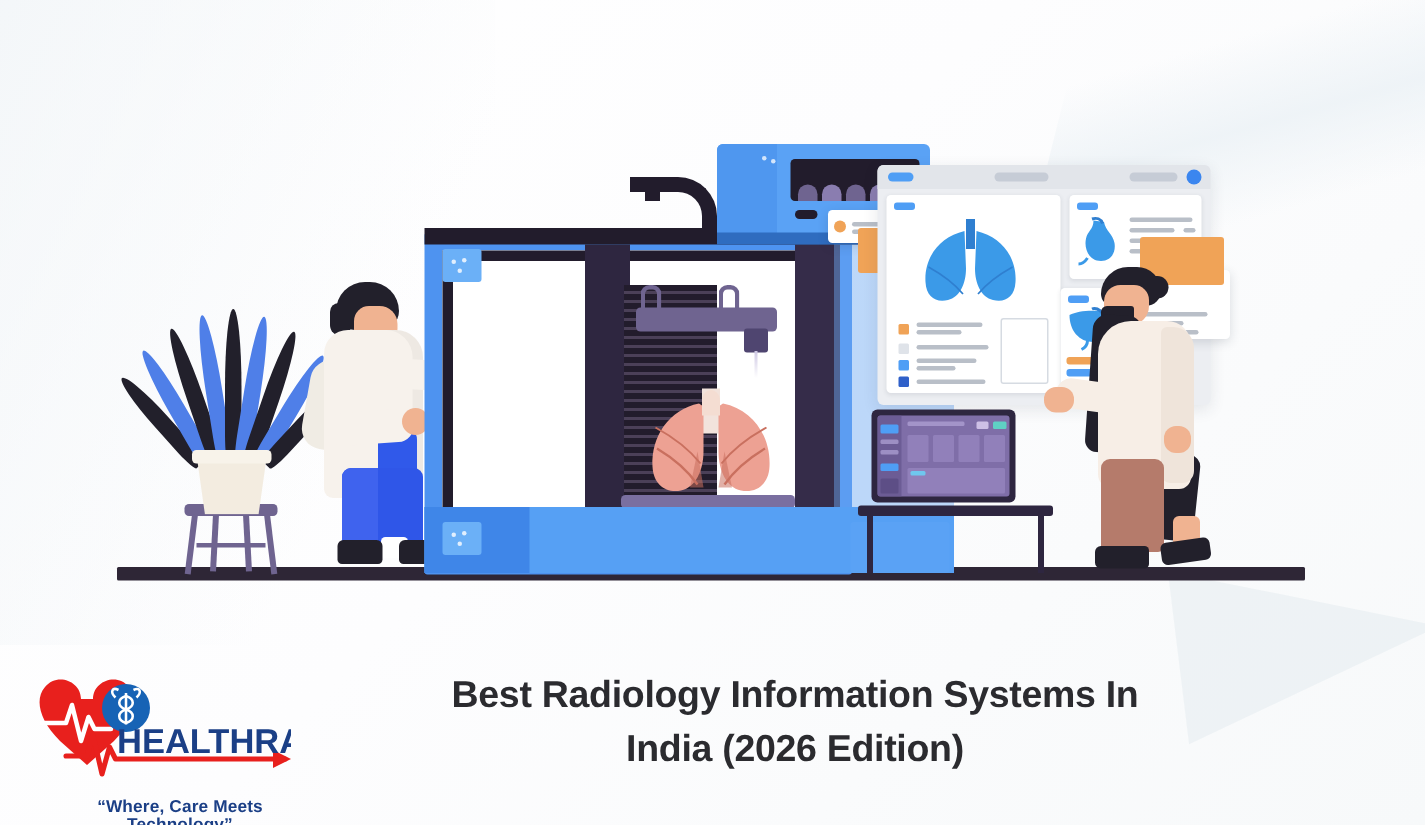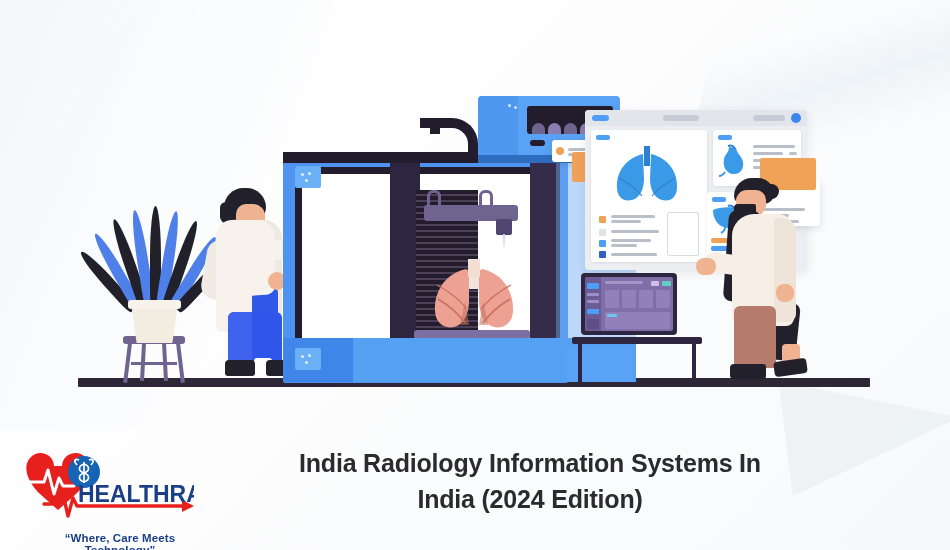--- a/index.html
+++ b/index.html
@@ -681,20 +681,20 @@
           <path d="M70 20 C76 22 76 27 70 29 C64 31 64 36 70 38"></path>
           <path d="M63 21 C59 17 61 14 65 16"></path>
           <path d="M77 21 C81 17 79 14 75 16"></path>
         </g>
         <text x="64" y="58" font-family="Liberation Sans, sans-serif" font-size="23" font-weight="bold" fill="#1b3f86">HEALTHRAY</text>
       </svg>
       <div class="tagline">“Where, Care Meets Technology”</div>
     </div>
 
     <div class="title">
-      <span>India Radiology Information Systems In</span>
+      <span>Best Radiology Information Systems In</span>
       <br>
-      <span>India (2024 Edition)</span>
+      <span>India (2026 Edition)</span>
     </div>
 
   </div>
 
 </div>
 
 </body></html>

